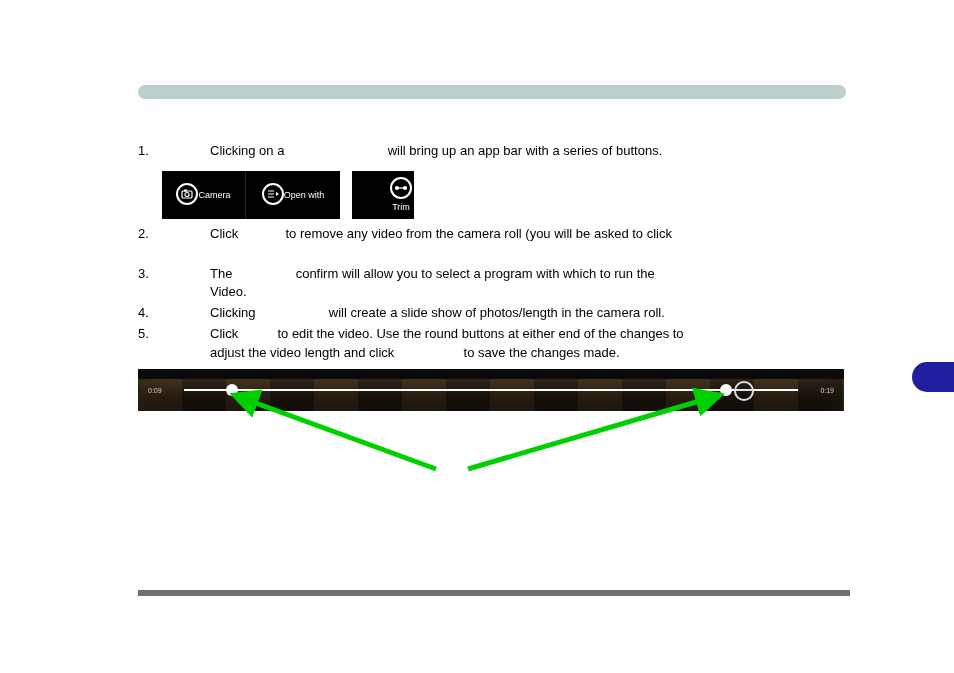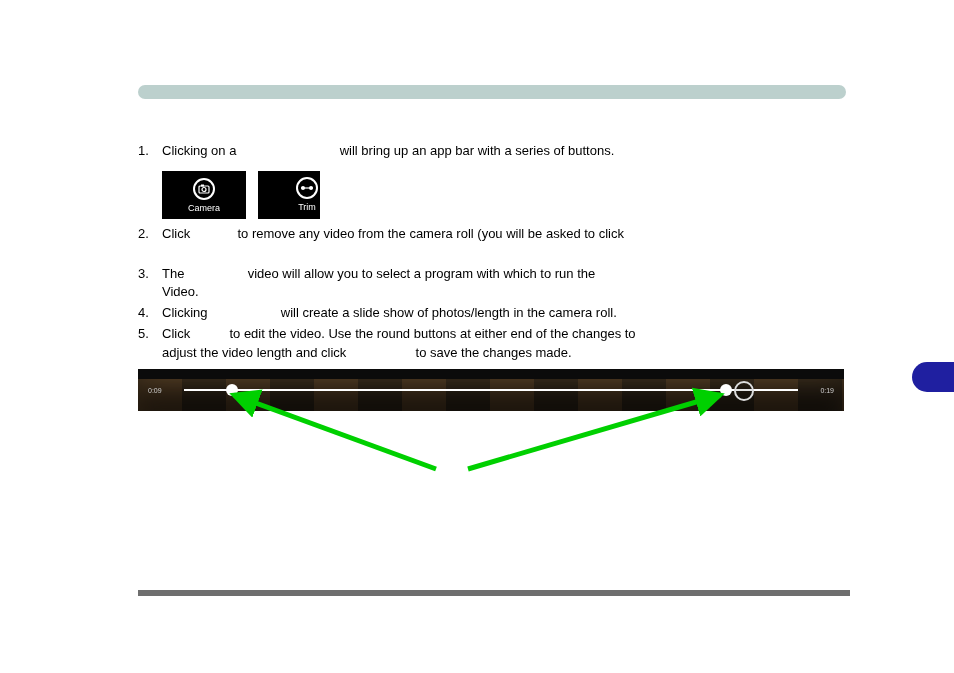--- a/index.html
+++ b/index.html
@@ -43,37 +43,38 @@
       line-height: 1.45;
       margin-bottom: 2px;
     }
     .num {
       width: 24px;
       flex: 0 0 24px;
       text-align: left;
     }
     .body {
       flex: 1;
+      margin-left: 48px;
     }
     .gap { display: inline-block; }
     .appbar-row {
       display: flex;
       align-items: flex-start;
       gap: 12px;
       margin: 10px 0 6px 24px;
     }
     .appbar {
       background: #000;
       display: flex;
       height: 48px;
       overflow: hidden;
     }
     .appbar .cell {
       display: flex;
-      flex-direction: column;
+      flex-direction: row;
       align-items: center;
       justify-content: center;
       color: #fff;
       border-right: 1px solid #222;
       padding: 4px 12px 3px 12px;
     }
     .appbar .cell:last-child { border-right: none; }
     .ico {
       width: 22px; height: 22px;
       border: 2px solid #fff;
@@ -206,20 +207,29 @@
         <div class="cell" style="width:84px">
           <span class="ico">
             <svg width="12" height="10" viewBox="0 0 12 10">
                 <rect x="1" y="2" width="10" height="7" rx="1" fill="none" stroke="#fff" stroke-width="1.2"></rect>
                 <circle cx="6" cy="5.5" r="2" fill="none" stroke="#fff" stroke-width="1.2"></circle>
                 <rect x="3" y="0.5" width="3" height="2" fill="#fff"></rect>
               </svg>
           </span>
           <span class="label">Camera</span>
         </div>
+        <div class="cell" style="width:94px">
+          <span class="ico">
+            <svg width="12" height="10" viewBox="0 0 12 10">
+                <path d="M1 2h6M1 5h6M1 8h6" stroke="#fff" stroke-width="1.2"></path>
+                <path d="M9 3l3 2-3 2z" fill="#fff"></path>
+              </svg>
+          </span>
+          <span class="label">Open with</span>
+        </div>
       </div>
 
       <div class="trimbox">
         <span class="ico">
           <svg width="14" height="10" viewBox="0 0 14 10">
               <path d="M1 5h12" stroke="#fff" stroke-width="1.2"></path>
               <circle cx="3" cy="5" r="2" fill="#fff"></circle>
               <circle cx="11" cy="5" r="2" fill="#fff"></circle>
             </svg>
         </span>
@@ -237,21 +247,21 @@
           <span>to remove any video from the camera roll (you will be asked to click</span><br>
           <span class="gap" style="width:40px"></span>
         </span>
       </li>
 
       <li>
         <span class="num">3.</span>
         <span class="body">
           <span>The</span>
           <span class="gap" style="width:56px"></span>
-          <span>video will allow you to select a program with which to run the</span><br>
+          <span>confirm will allow you to select a program with which to run the</span><br>
           <span>Video.</span>
         </span>
       </li>
 
       <li>
         <span class="num">4.</span>
         <span class="body">
           <span>Clicking</span>
           <span class="gap" style="width:66px"></span>
           <span>will create a slide show of photos/length in the camera roll.</span>

